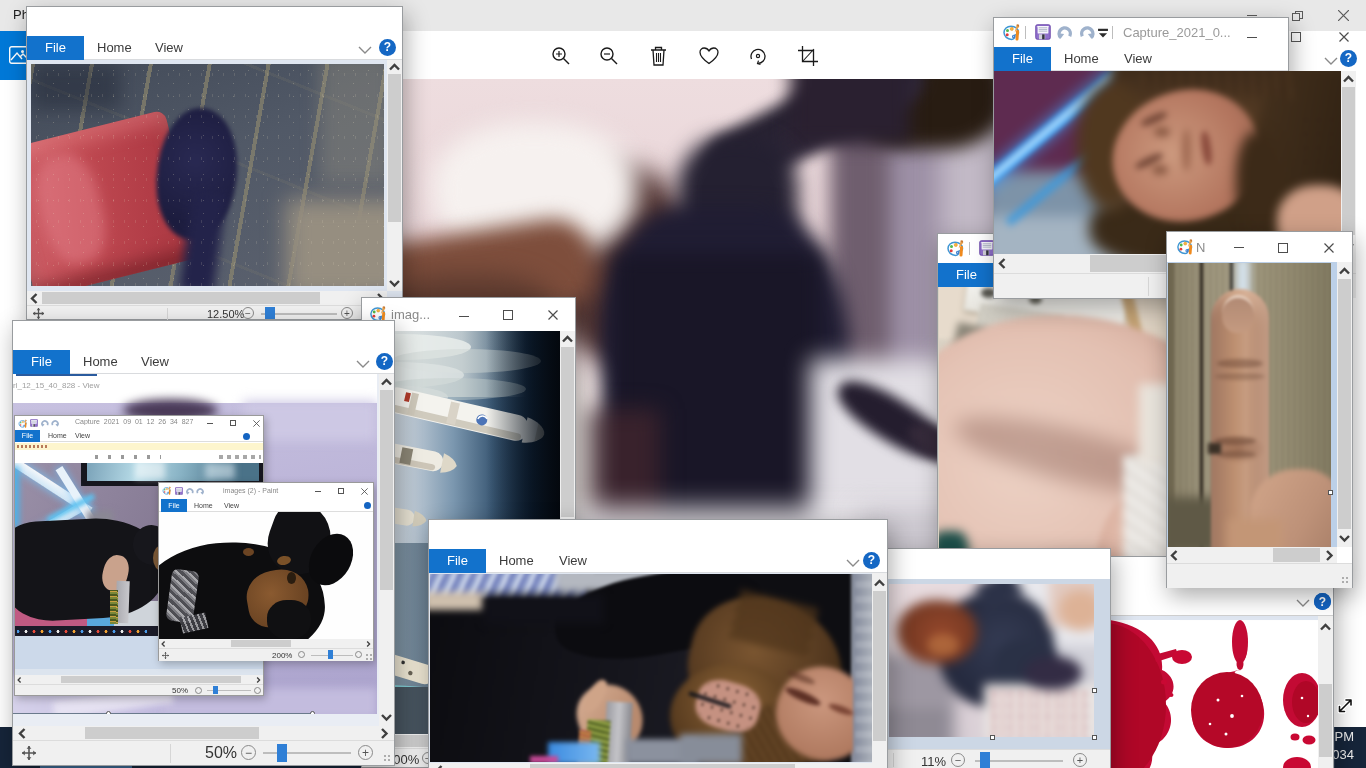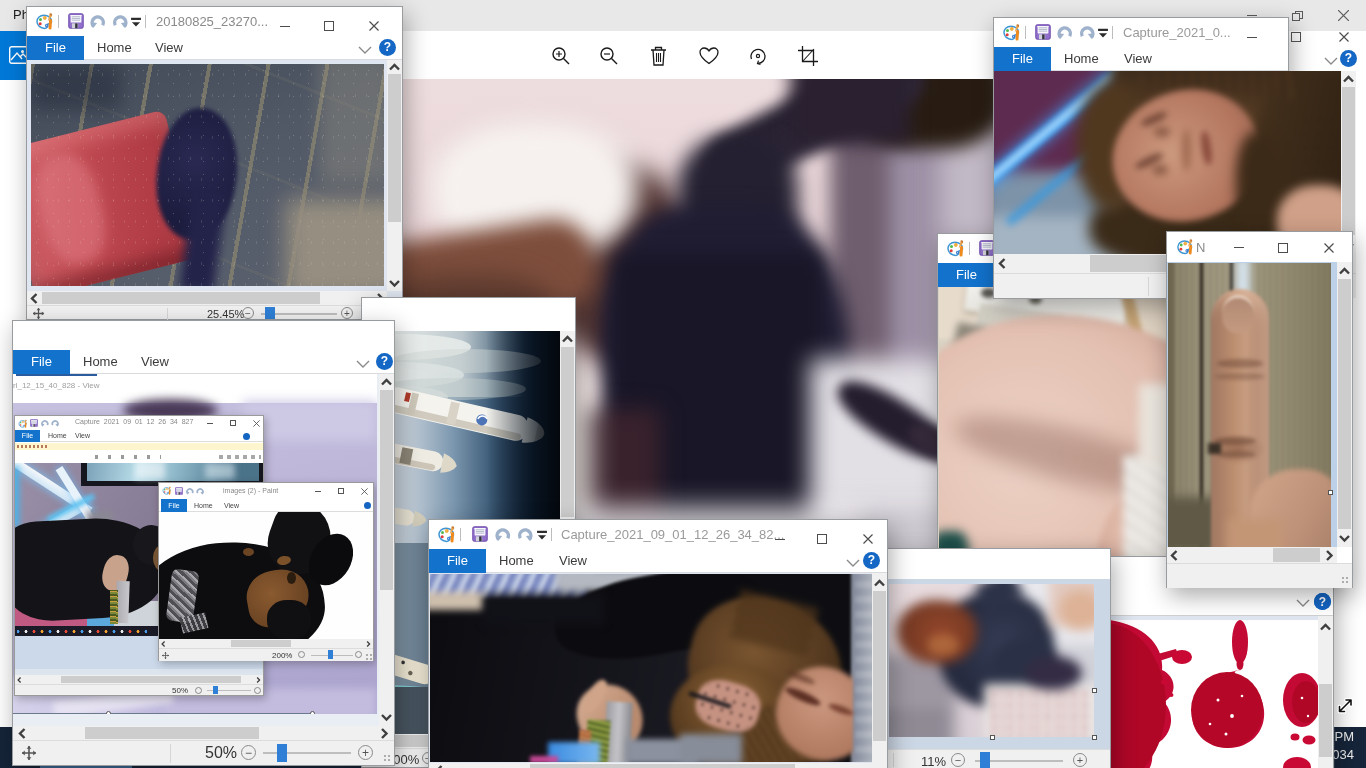--- a/index.html
+++ b/index.html
@@ -171,45 +171,20 @@
         <path d="M1 2 L7 8 L13 2" fill="none" stroke="#8a8a8a" stroke-width="1.4"></path>
       </g>
 <g id="movecross">
         <path d="M7 0 L7 14 M0 7 L14 7" stroke="#555" stroke-width="1.6"></path>
         <path d="M7 0l-2.4 2.8h4.8zM7 14l-2.4-2.8h4.8zM0 7l2.8-2.4v4.8zM14 7l-2.8-2.4v4.8z" fill="#555"></path>
       </g>
 </defs>
 </svg>
 
 <div class="win" style="left:26px;top:6px;width:377px;height:314px">
-  <div class="tbar">
-    <svg style="position:absolute;left:8px;top:5px" width="18" height="18" viewBox="0 0 18 18">
-        <use href="#palette"></use>
-      </svg>
-    <div class="sep" style="left:31px"></div>
-    <svg style="position:absolute;left:41px;top:6px" width="16" height="16" viewBox="0 0 17 17">
-        <use href="#floppy"></use>
-      </svg>
-    <svg style="position:absolute;left:63px;top:6px" width="16" height="16" viewBox="0 0 17 17">
-        <use href="#undo"></use>
-      </svg>
-    <svg style="position:absolute;left:85px;top:6px" width="16" height="16" viewBox="0 0 17 17">
-        <use href="#redo"></use>
-      </svg>
-    <svg style="position:absolute;left:104px;top:9px" width="10" height="11" viewBox="0 0 9 10">
-        <use href="#caret"></use>
-      </svg>
-    <div class="sep" style="left:118px"></div>
-    <div class="ttxt" style="left:129px">20180825_23270...</div>
-    <div class="bmin" style="left:253px;top:19px"></div>
-    <div class="bmax" style="left:297px;top:14px"></div>
-    <svg style="position:absolute;left:342px;top:14px" width="10" height="10" viewBox="0 0 10 10">
-        <use href="#xglyph"></use>
-      </svg>
-  </div>
   <div class="tabs" style="top:29px">
     <div class="file">File</div>
     <div class="tabt" style="left:70px">Home</div>
     <div class="tabt" style="left:128px">View</div>
     <svg style="position:absolute;left:331px;top:9px" width="14" height="9" viewBox="0 0 14 9">
         <use href="#chevDD"></use>
       </svg>
     <div class="helpq" style="left:352px;top:3px">?</div>
   </div>
   <div class="cvs" style="left:0;top:53px;width:375px;height:245px">
@@ -244,29 +219,40 @@
       <svg style="position:absolute;left:349px;top:2px" width="9" height="11" viewBox="0 0 9 11">
           <use href="#chevR"></use>
         </svg>
     </div>
   </div>
   <div class="stat" style="left:0;top:298px;width:375px;height:14px">
     <svg style="position:absolute;left:6px;top:2px" width="11" height="11" viewBox="0 0 14 14">
         <use href="#movecross"></use>
       </svg>
     <div class="vline" style="left:140px;top:2px;height:12px"></div>
-    <div class="zoomtxt" style="left:180px;top:2px;font-size:11px">25.45%</div>
+    <div class="zoomtxt" style="left:180px;top:2px;font-size:11px">12.50%</div>
     <div class="zminus" style="left:215px;top:1px;width:12px;height:12px;font-size:10px;line-height:11px">−</div>
     <div class="ztrack" style="left:234px;top:7px;width:76px"></div>
     <div class="zthumb" style="left:238px;top:1px;height:12px"></div>
     <div class="zplus" style="left:314px;top:1px;width:12px;height:12px;font-size:10px;line-height:11px">+</div>
   </div>
 </div>
 
 <div class="win" style="left:361px;top:297px;width:215px;height:471px">
+  <div class="tbar" style="height:33px">
+    <svg style="position:absolute;left:7px;top:7px" width="17" height="17" viewBox="0 0 18 18">
+        <use href="#palette"></use>
+      </svg>
+    <div class="ttxt" style="left:29px;top:9px">imag...</div>
+    <div class="bmin" style="left:97px;top:18px"></div>
+    <div class="bmax" style="left:141px;top:12px"></div>
+    <svg style="position:absolute;left:186px;top:12px" width="10" height="10" viewBox="0 0 10 10">
+        <use href="#xglyph"></use>
+      </svg>
+  </div>
   <div class="cvs" style="left:0;top:33px;width:213px;height:403px">
     <svg class="abs" style="left:4px;top:0" width="194" height="403" viewBox="0 0 194 403">
       <defs>
         <linearGradient id="sky" x1="0" y1="0" x2="1" y2="0">
           <stop offset="0" stop-color="#dfe5e9"></stop>
             <stop offset=".25" stop-color="#b9c6d2"></stop>
           <stop offset=".45" stop-color="#7b97af"></stop>
             <stop offset=".65" stop-color="#3c5a76"></stop>
           <stop offset=".85" stop-color="#10243a"></stop>
             <stop offset="1" stop-color="#05090f"></stop>
@@ -826,45 +812,20 @@
     <div class="zoomtxt" style="left:192px;top:3px;font-size:16px">50%</div>
     <div class="zminus" style="left:228px;top:4px;width:15px;height:15px;font-size:12px;line-height:14px">−</div>
     <div class="ztrack" style="left:250px;top:11px;width:88px"></div>
     <div class="zthumb" style="left:264px;top:3px;height:18px"></div>
     <div class="zplus" style="left:345px;top:4px;width:15px;height:15px;font-size:12px;line-height:14px">+</div>
     <div class="grip" style="left:370px;top:13px"></div>
   </div>
 </div>
 
 <div class="win" style="left:428px;top:519px;width:460px;height:290px">
-  <div class="tbar">
-    <svg style="position:absolute;left:8px;top:5px" width="18" height="18" viewBox="0 0 18 18">
-        <use href="#palette"></use>
-      </svg>
-    <div class="sep" style="left:31px"></div>
-    <svg style="position:absolute;left:43px;top:6px" width="16" height="16" viewBox="0 0 17 17">
-        <use href="#floppy"></use>
-      </svg>
-    <svg style="position:absolute;left:66px;top:6px" width="16" height="16" viewBox="0 0 17 17">
-        <use href="#undo"></use>
-      </svg>
-    <svg style="position:absolute;left:88px;top:6px" width="16" height="16" viewBox="0 0 17 17">
-        <use href="#redo"></use>
-      </svg>
-    <svg style="position:absolute;left:108px;top:9px" width="10" height="11" viewBox="0 0 9 10">
-        <use href="#caret"></use>
-      </svg>
-    <div class="sep" style="left:122px"></div>
-    <div class="ttxt" style="left:132px;color:#9a9a9a">Capture_2021_09_01_12_26_34_82...</div>
-    <div class="bmin" style="left:346px;top:19px"></div>
-    <div class="bmax" style="left:388px;top:14px"></div>
-    <svg style="position:absolute;left:434px;top:14px" width="10" height="10" viewBox="0 0 10 10">
-        <use href="#xglyph"></use>
-      </svg>
-  </div>
   <div class="tabs" style="top:29px">
     <div class="file">File</div>
     <div class="tabt" style="left:70px">Home</div>
     <div class="tabt" style="left:130px">View</div>
     <svg style="position:absolute;left:417px;top:9px" width="14" height="9" viewBox="0 0 14 9">
         <use href="#chevDD"></use>
       </svg>
     <div class="helpq" style="left:434px;top:3px">?</div>
   </div>
   <div class="cvs" style="left:0;top:53px;width:458px;height:236px">

